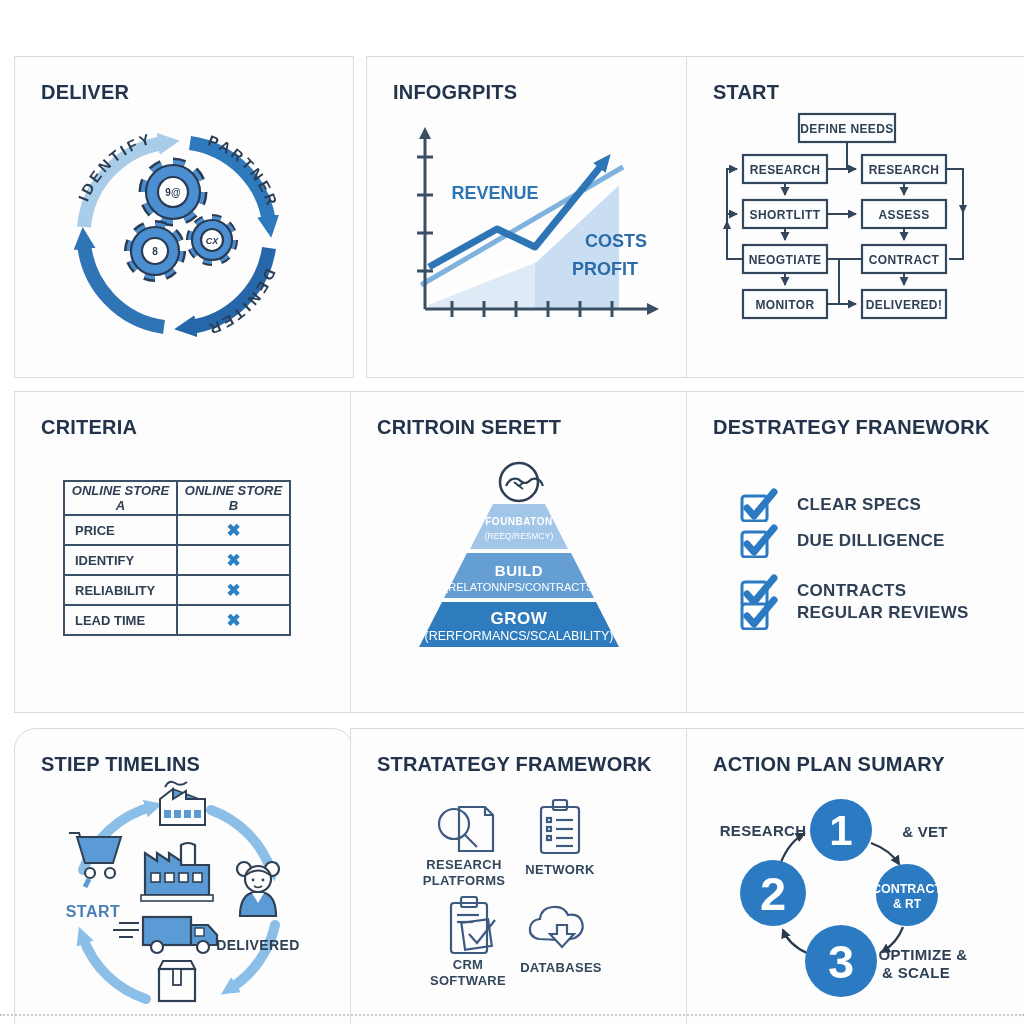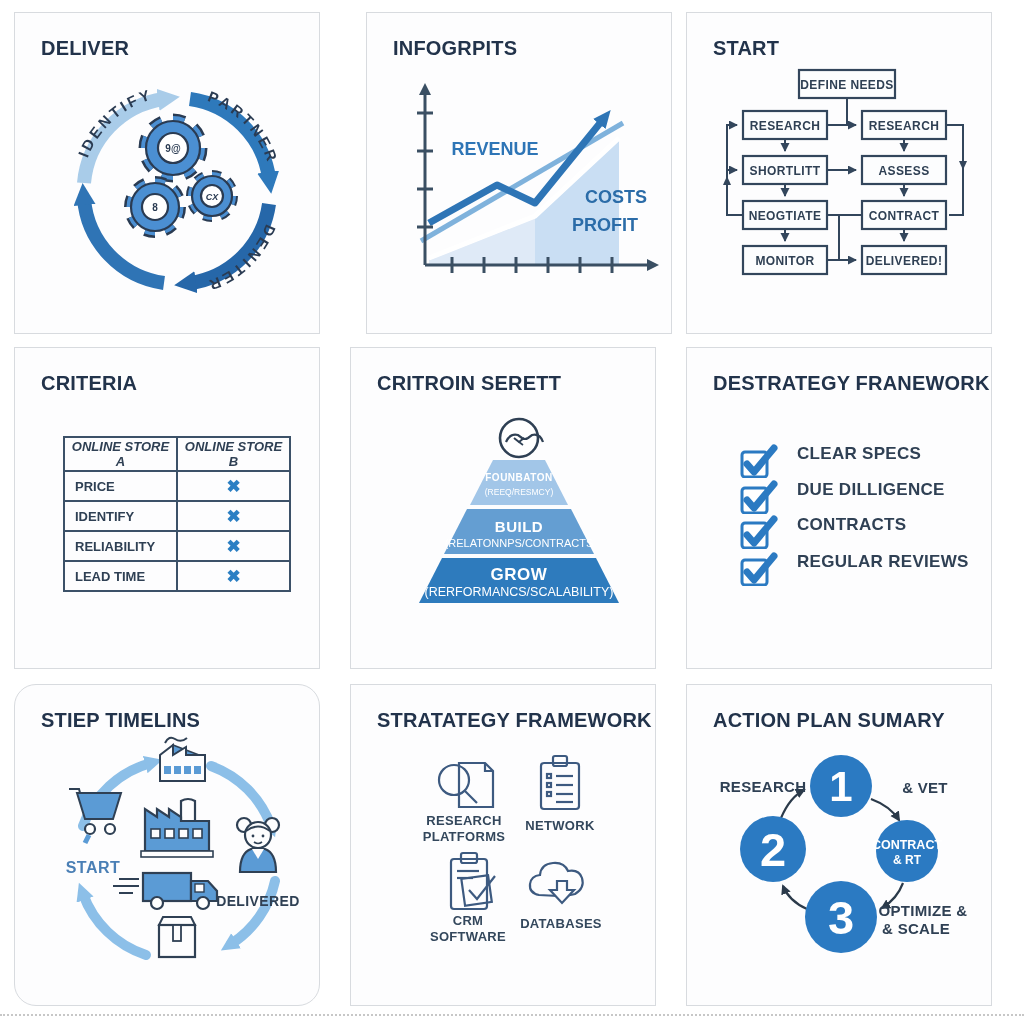--- a/index.html
+++ b/index.html
@@ -1,37 +1,37 @@
 <!DOCTYPE html>
 <html><head>
 <meta charset="utf-8">
 <style>
   html,body{margin:0;padding:0;background:#ffffff;}
   #canvas{position:relative;width:1024px;height:1024px;background:#ffffff;overflow:hidden;
           font-family:"Liberation Sans",sans-serif;}
-  .panel{position:absolute;width:306px;height:322px;background:#fdfdfe;border:1px solid #d8dbdf;box-sizing:border-box;}
+  .panel{position:absolute;width:340px;height:322px;background:#fdfdfe;border:1px solid #d8dbdf;box-sizing:border-box;margin-top:44px;}
   .ptitle{position:absolute;top:24px;left:26px;margin:0;font-family:"Liberation Sans",sans-serif;
           font-weight:bold;font-size:20px;color:#22334b;letter-spacing:.2px;white-space:nowrap;}
   .psvg{position:absolute;left:0;top:0;}
   svg text{font-family:"Liberation Sans",sans-serif;}
   .btxt{font-size:12px;font-weight:bold;fill:#2f4054;letter-spacing:.4px;text-anchor:middle;}
   .bx{fill:#fcfdfe;stroke:#33465c;stroke-width:2.2;}
   .ln{stroke:#33465c;stroke-width:2;fill:none;}
   .olc{stroke:#2f4054;stroke-width:2;fill:none;}
   .tool{stroke:#3d5a80;stroke-width:2.2;fill:none;}
   .tlabel{font-size:13px;font-weight:bold;fill:#33475c;text-anchor:middle;letter-spacing:.3px;}
   
   .ctable{position:absolute;left:48px;top:88px;border-collapse:collapse;}
   .ctable th,.ctable td{border:2px solid #3c5168;width:113px;height:30px;box-sizing:border-box;
       font-family:"Liberation Sans",sans-serif;font-size:13px;color:#2f4054;}
   .ctable th{font-weight:bold;text-align:center;font-style:italic;}
   .ctable td.lbl{text-align:left;padding-left:10px;font-weight:600;}
   .ctable td.mark{text-align:center;color:#2b7fc3;font-weight:bold;font-size:17px;}
   
-  .check-item{position:absolute;left:52px;display:flex;height:34px;}
+  .check-item{position:absolute;left:52px;display:flex;align-items:center;height:34px;}
   .check-item .txt{margin-left:16px;font-size:17px;font-weight:600;color:#2f4054;letter-spacing:.3px;white-space:nowrap;}
   .dotline{position:absolute;left:0;top:1014px;width:1024px;border-top:2px dotted #c7c7c7;}
 </style>
 </head>
 <body>
 
 <div id="canvas">
 
   <div class="panel" style="left:14px;top:12px;">
     <h2 class="ptitle">DELIVER</h2>
@@ -248,21 +248,21 @@
       </svg>
       <span class="txt">CLEAR SPECS</span>
     </div>
     <div class="check-item" style="top:132px;">
       <svg width="42" height="34" viewBox="0 0 42 34">
         <rect x="3" y="8" width="25" height="25" rx="3" fill="#ffffff" stroke="#2b7ac2" stroke-width="3"></rect>
         <path d="M8 20 L15 28 L35 4" fill="none" stroke="#2b7ac2" stroke-width="7" stroke-linecap="round" stroke-linejoin="round"></path>
       </svg>
       <span class="txt">DUE DILLIGENCE</span>
     </div>
-    <div class="check-item" style="top:167px;">
+    <div class="check-item" style="top:182px;">
       <svg width="42" height="34" viewBox="0 0 42 34">
         <rect x="3" y="8" width="25" height="25" rx="3" fill="#ffffff" stroke="#2b7ac2" stroke-width="3"></rect>
         <path d="M8 20 L15 28 L35 4" fill="none" stroke="#2b7ac2" stroke-width="7" stroke-linecap="round" stroke-linejoin="round"></path>
       </svg>
       <span class="txt">CONTRACTS</span>
     </div>
     <div class="check-item" style="top:204px;">
       <svg width="42" height="34" viewBox="0 0 42 34">
         <rect x="3" y="8" width="25" height="25" rx="3" fill="#ffffff" stroke="#2b7ac2" stroke-width="3"></rect>
         <path d="M8 20 L15 28 L35 4" fill="none" stroke="#2b7ac2" stroke-width="7" stroke-linecap="round" stroke-linejoin="round"></path>

